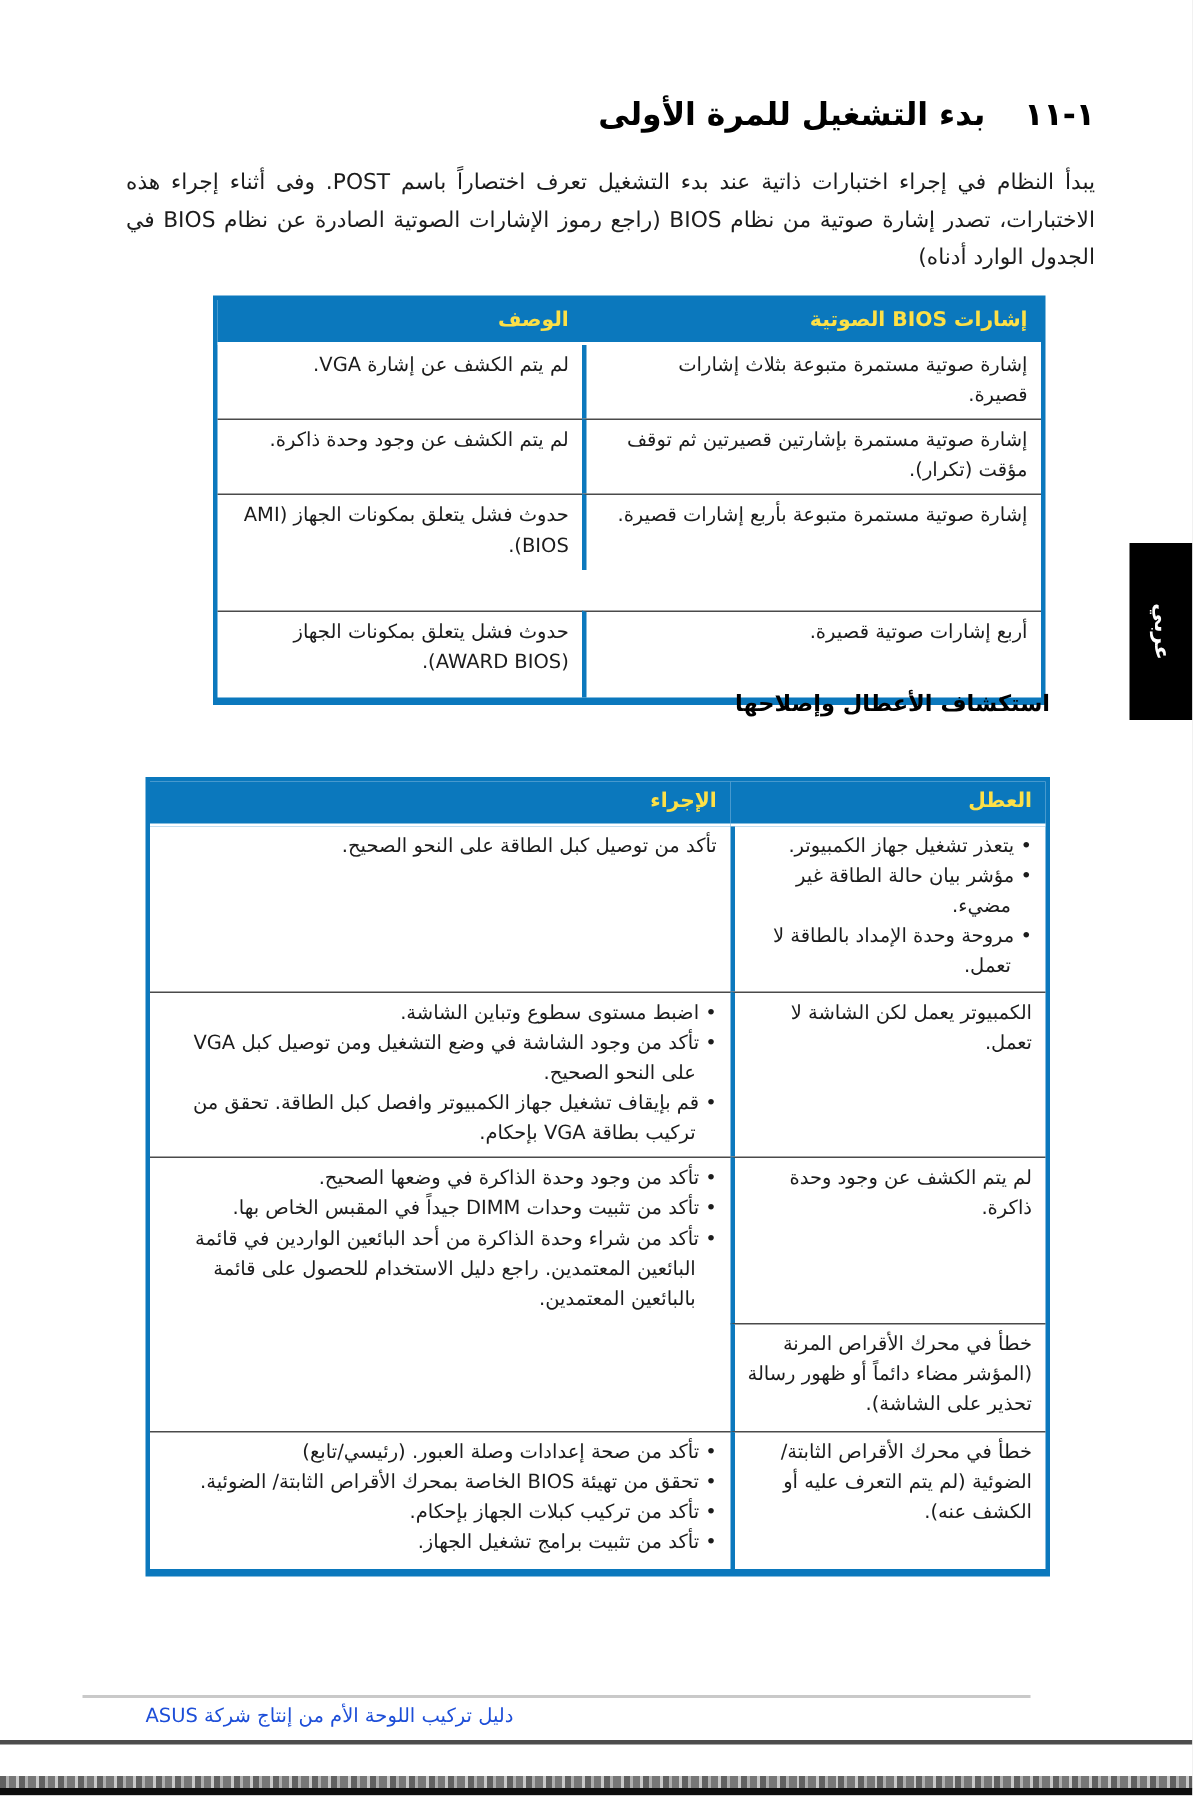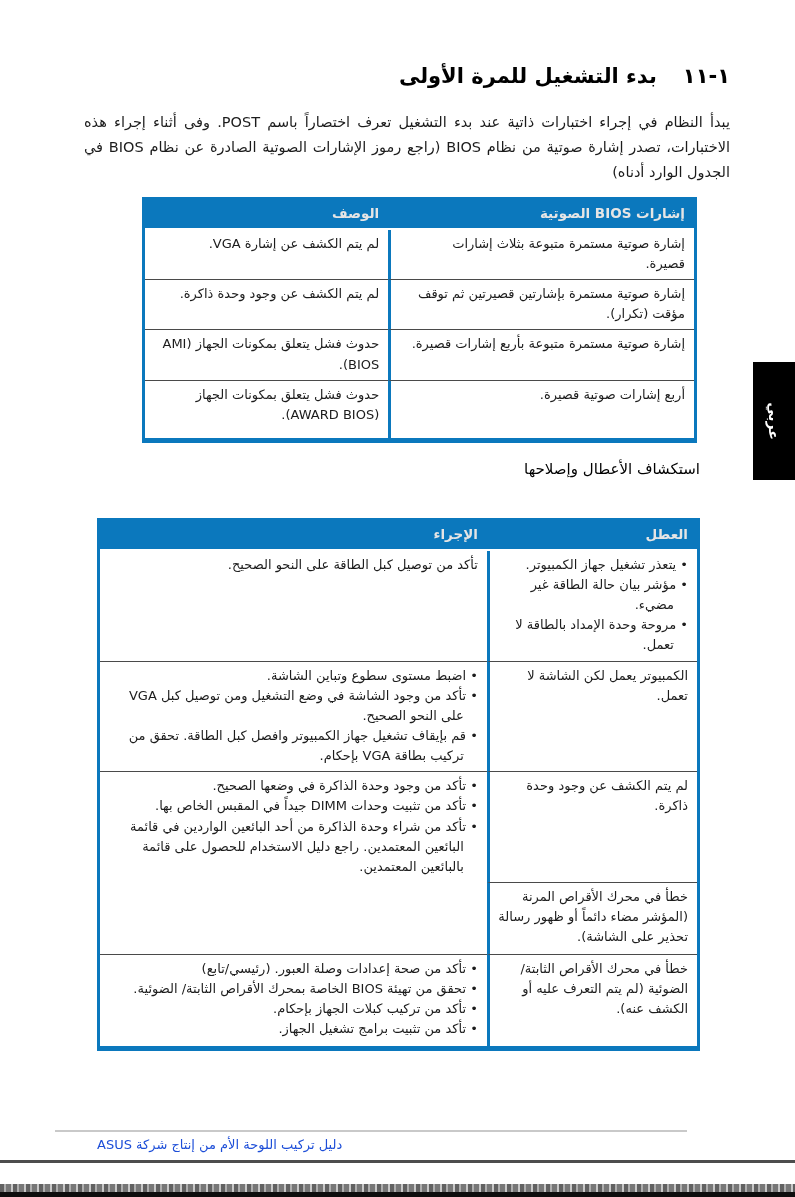--- a/index.html
+++ b/index.html
@@ -12,44 +12,44 @@
   .h1{
     position:absolute;top:64px;right:65px;display:flex;gap:26px;
     font-size:21px;font-weight:bold;color:#000;
   }
   .intro{
     position:absolute;top:110px;right:65px;width:646px;
     font-size:14.5px;line-height:25px;text-align:justify;margin:0;
   }
   .h2{
     position:absolute;top:460px;right:95px;
-    font-size:15px;font-weight:normal;color:#000;margin:0;
+    font-size:15px;font-weight:bold;color:#000;margin:0;
   }
   
   .tbl{position:absolute;border:3px solid #0b78bd;border-bottom-width:5px;background:#fff;}
   .tbl1{top:197px;left:142px;width:549px;}
   .tbl2{top:518px;left:97px;width:597px;}
   .row{display:grid;}
   .tbl1 .row{grid-template-columns:55.7% 44.3%;}
   .tbl2 .row{grid-template-columns:35.2% 64.8%;}
   .cell{
     padding:4px 9px 5px 7px;font-size:13px;line-height:1.55;
     text-align:right;vertical-align:top;
   }
   .cfirst{border-left:3px solid #0b78bd;}
   .thead .cell{
-    background:#0b78bd;color:#e5e5e5;font-weight:bold;font-size:13.5px;
+    background:#0b78bd;color:#fde047;font-weight:bold;font-size:13.5px;
     padding-top:3px;padding-bottom:4px;border-left:none;border-bottom:2px solid #ffffff;
   }
   .brow + .brow .cell{border-top:1px solid #4a4a4a;}
   
   .t1r1 .cell{min-height:26px;padding-left:20px;}
   .t1r2 .cell{min-height:36px;}
   .t1r3 .cell{min-height:40px;}
-  .t1r4 .cell{min-height:48px;}
+  .t1r4 .cell{min-height:48px;margin-top:27px;}
   .t2r1 .cell{min-height:59px;}
   .t2r2 .cell{min-height:97px;}
   .t2r3 .cell{min-height:97px;}
   .t2r4 .cell{min-height:62px;}
   .t2r5 .cell{min-height:82px;}
   
   .b{padding-right:14px;text-indent:-14px;}
   .b::before{content:"\2022\00a0";}
   
   .side-tab{position:absolute;top:362px;right:0;width:42px;height:118px;background:#000;}

